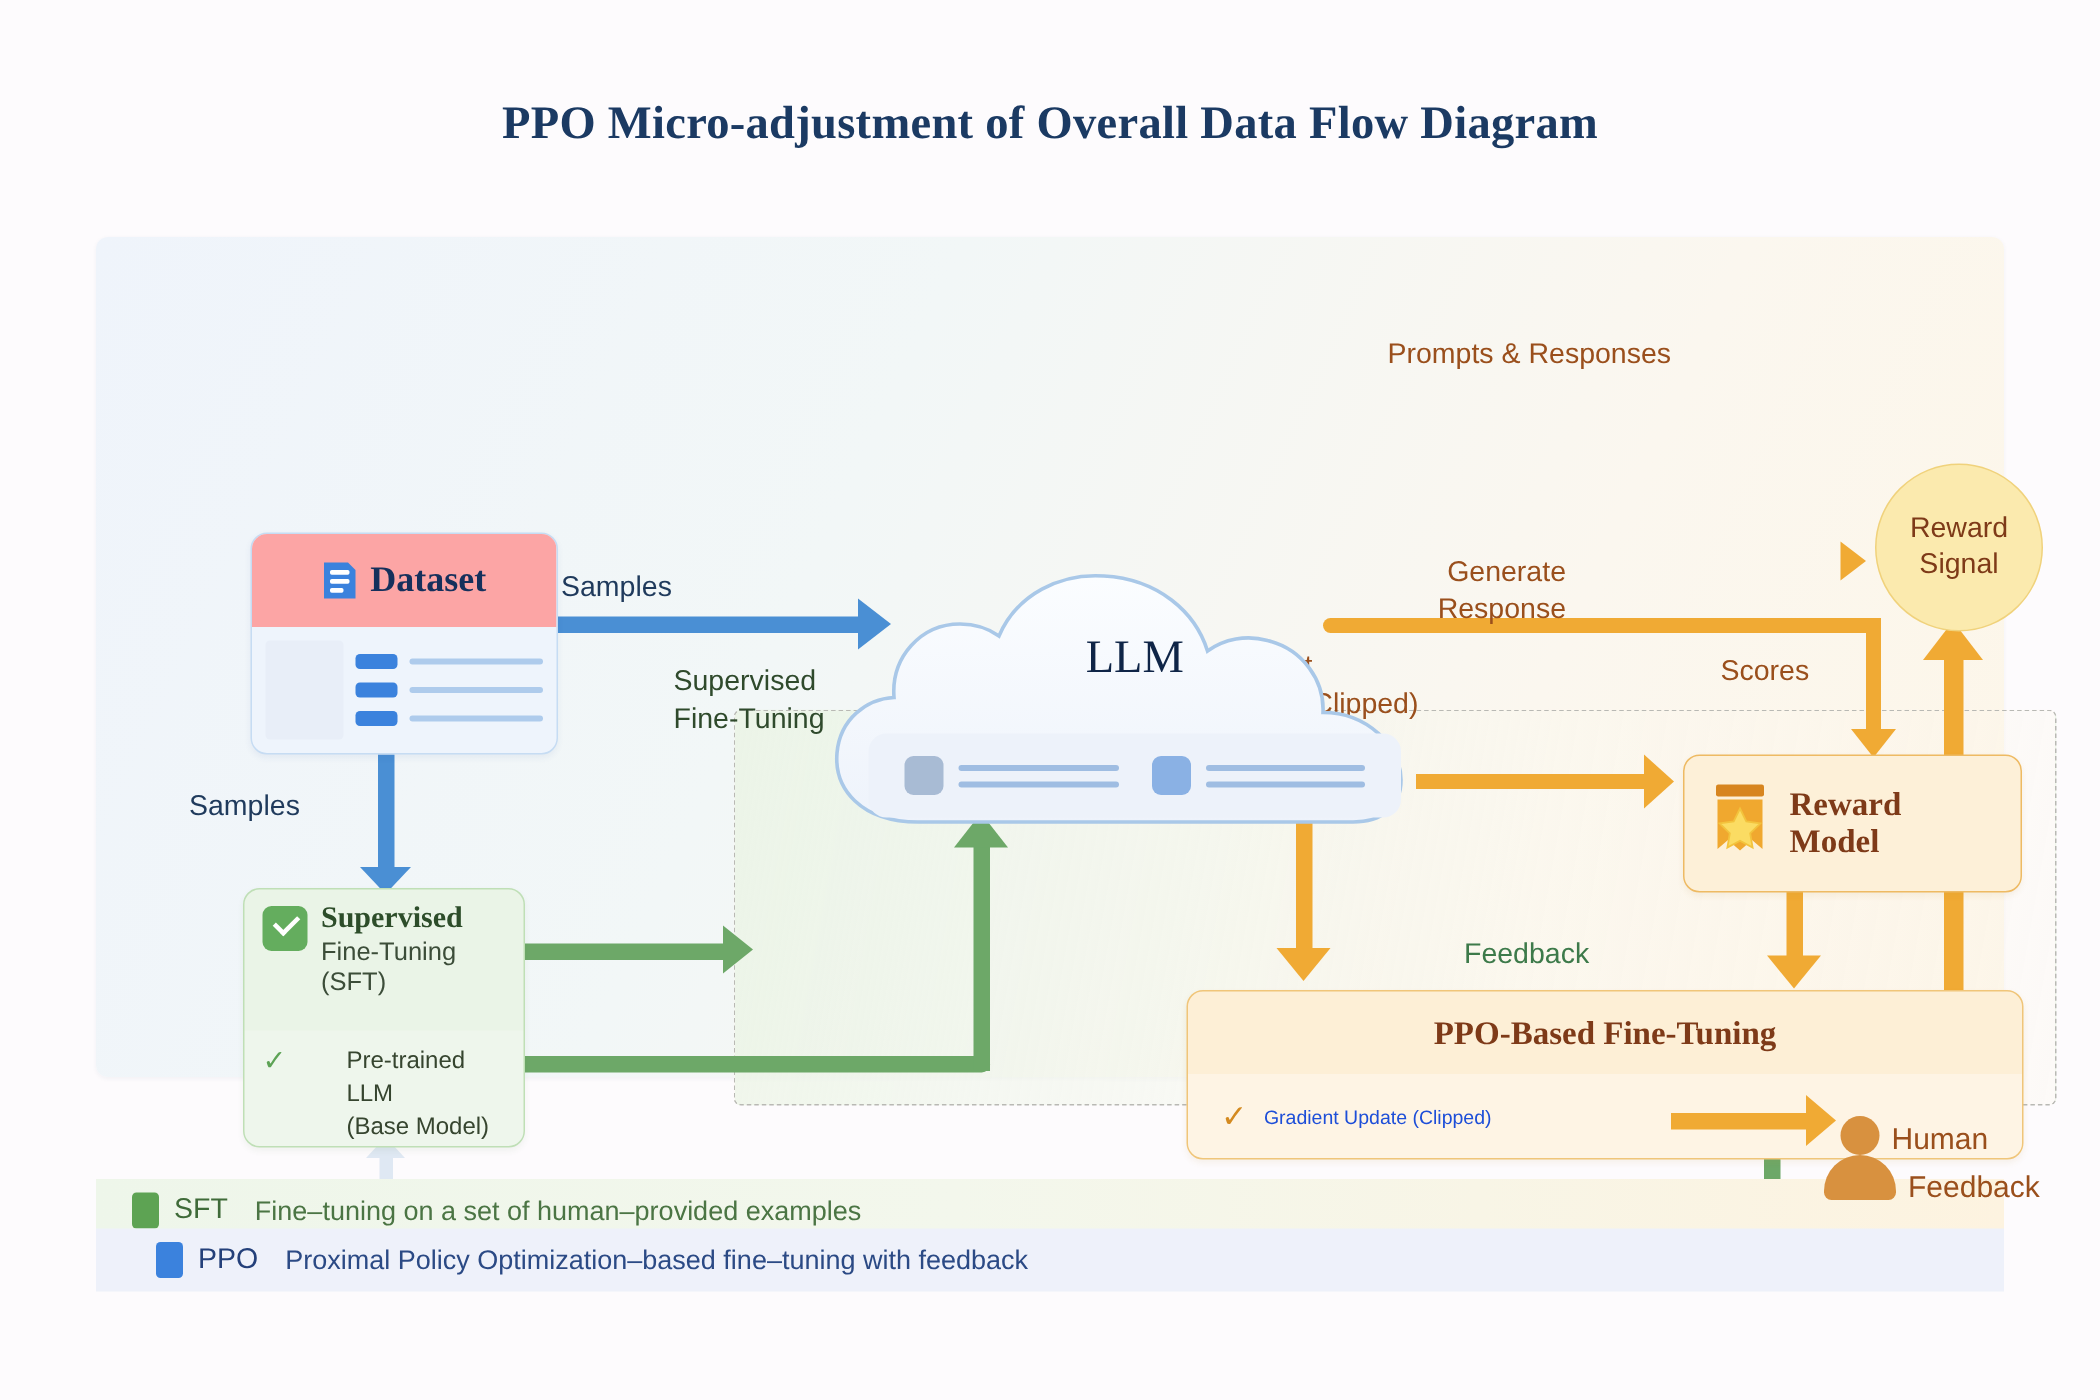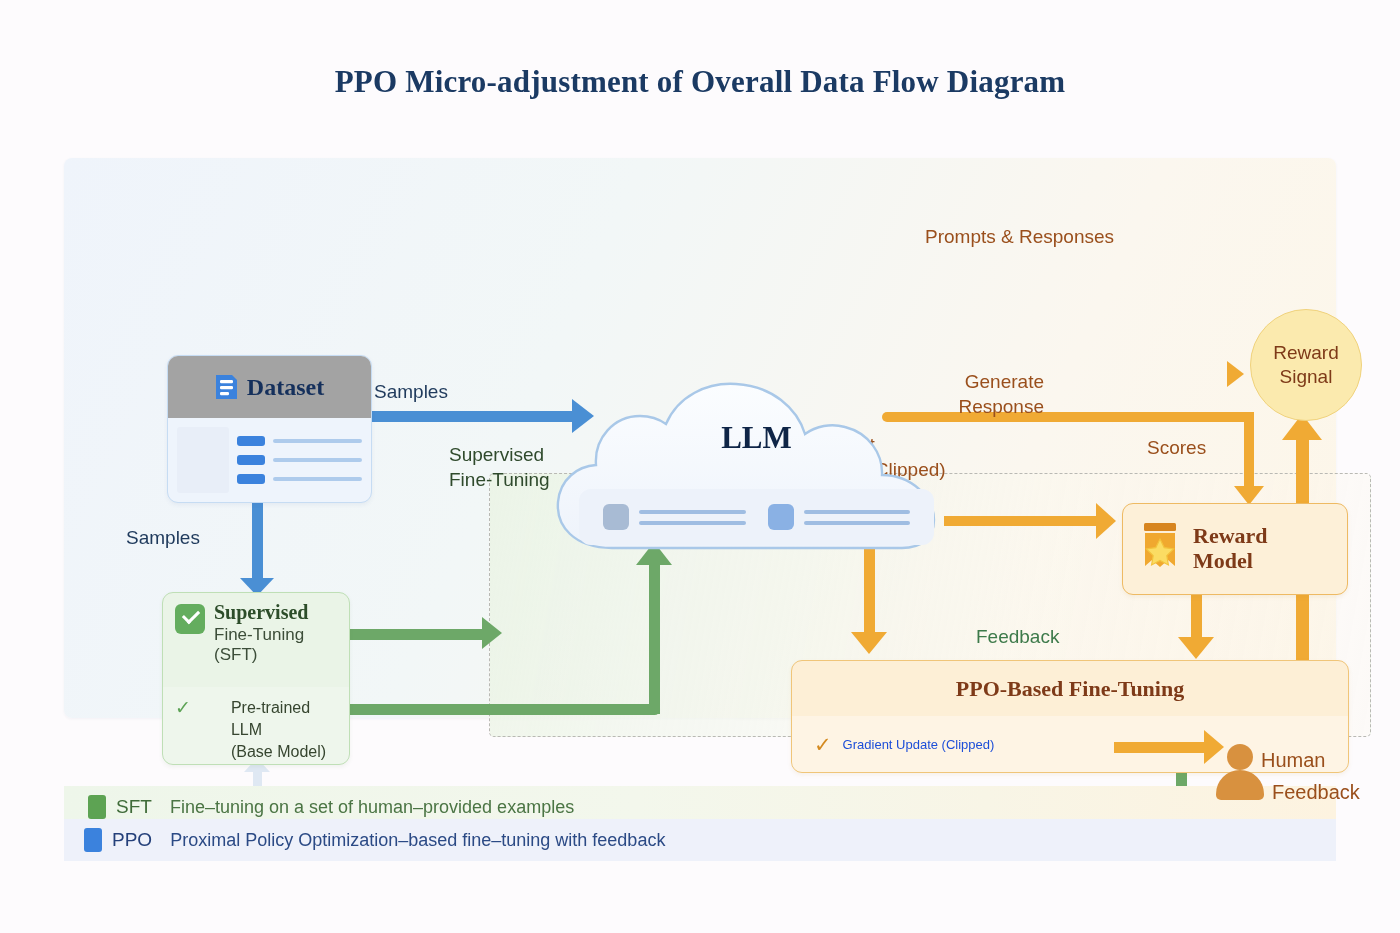--- a/index.html
+++ b/index.html
@@ -41,21 +41,21 @@
 
   
   .dataset {
     left:103px; top:197px; width:205px; height:148px;
     background:#eef4fc; border:1.4px solid #c6dcf3;
     box-shadow:0 2px 4px rgba(50,90,150,.07);
     overflow:hidden;
   }
   .dataset-head {
     position:absolute; left:0; top:0; width:100%; height:62px;
-    background:#a3a3a3;
+    background:#fca5a5;
     display:flex; align-items:center; justify-content:center; gap:9px;
   }
   .dataset-title {
     font-family:"Liberation Serif", serif;
     font-size:24px; font-weight:bold; color:#15305c;
   }
   .dataset-body { position:absolute; left:0; top:62px; width:100%; bottom:0; padding:9px; box-sizing:border-box; display:flex; gap:8px; }
   .ds-left { width:52px; background:#e8eef8; border-radius:3px; }
   .ds-right { flex:1; display:flex; flex-direction:column; justify-content:center; gap:9px; }
   .ds-row { display:flex; align-items:center; gap:8px; }
@@ -93,21 +93,21 @@
     background:#e7eef9;
     display:flex; align-items:center; gap:10px; padding-left:16px; box-sizing:border-box;
   }
   .pill-tick { color:#2f7fd4; font-size:21px; line-height:1; }
   .pill-text { font-size:18px; color:#203a55; }
 
   
   .cloud { position:absolute; left:480px; top:222px; width:425px; height:172px; }
   .cloud-label {
     position:absolute; left:0; top:40px; width:425px; text-align:center;
-    font-family:"Liberation Serif", serif; font-size:31px; font-weight:bold; color:#0f2547;
+    font-family:"Liberation Serif", serif; font-size:31px; font-weight:normal; color:#0f2547;
   }
   .cloud-bar {
     position:absolute; left:35px; top:109px; width:355px; height:56px;
     border-radius:12px; background:#edf2fa;
     display:flex; align-items:center; gap:22px; padding:0 24px; box-sizing:border-box;
   }
   .cb-group { display:flex; align-items:center; gap:10px; flex:1; }
   .cb-sq { width:26px; height:26px; border-radius:6px; flex:none; }
   .cb-sq.gray { background:#a8bbd4; }
   .cb-sq.blue { background:#8ab1e4; }
@@ -391,20 +391,20 @@
 
   <div class="legend-row r1">
     <div class="legend-item" style="margin-left:24px;">
       <span class="sw green"></span>
       <span class="lg-key k-green">SFT</span>
       <span class="lg-txt t-green" style="margin-left:8px;">Fine–tuning on a set of human–provided examples</span>
     </div>
   </div>
 
   <div class="legend-row r2">
-    <div class="legend-item" style="margin-left:20px;justify-content:space-between;">
+    <div class="legend-item" style="margin-left:40px;justify-content:space-between;">
       <span class="sw blue"></span>
       <span class="lg-key k-blue">PPO</span>
       <span class="lg-txt t-blue" style="margin-left:8px;">Proximal Policy Optimization–based fine–tuning with feedback</span>
     </div>
   </div>
 
 </div>
 
 </body></html>

